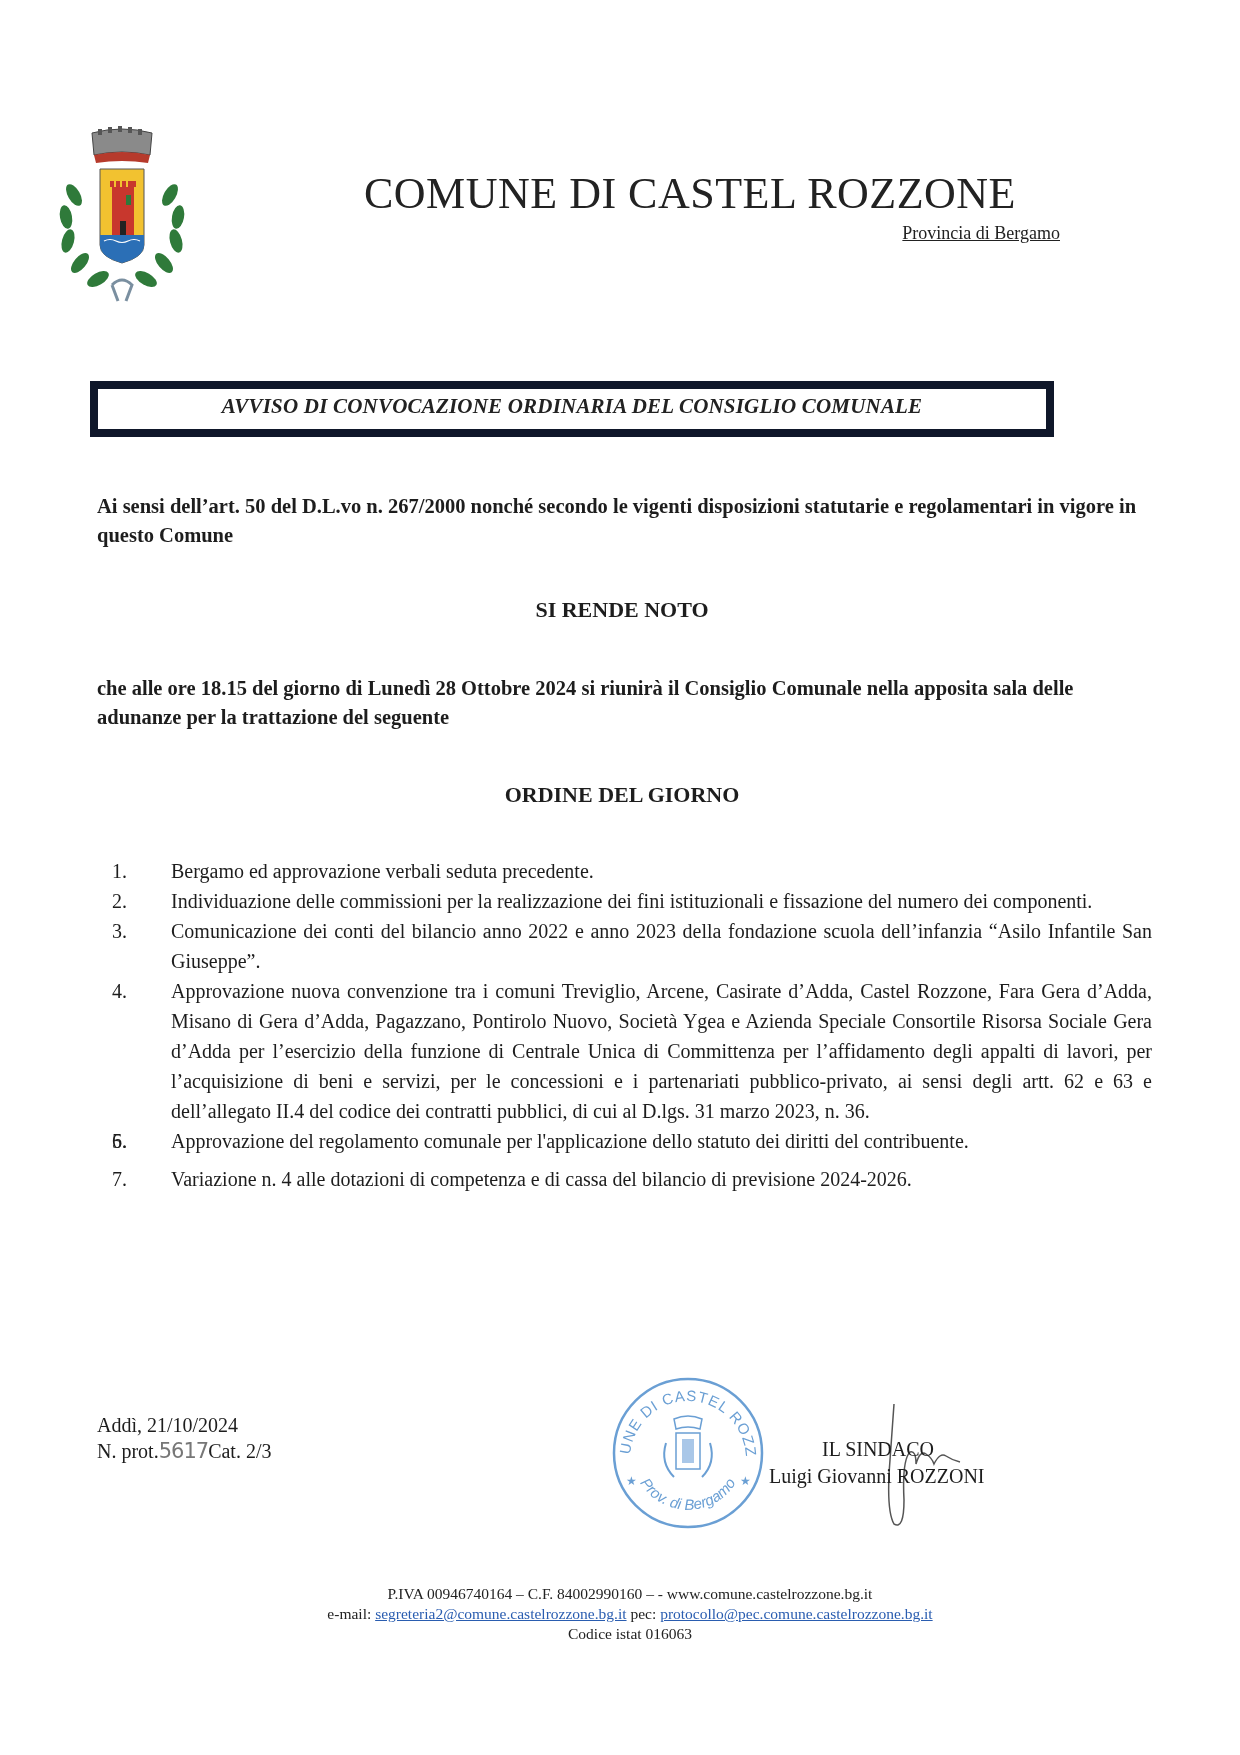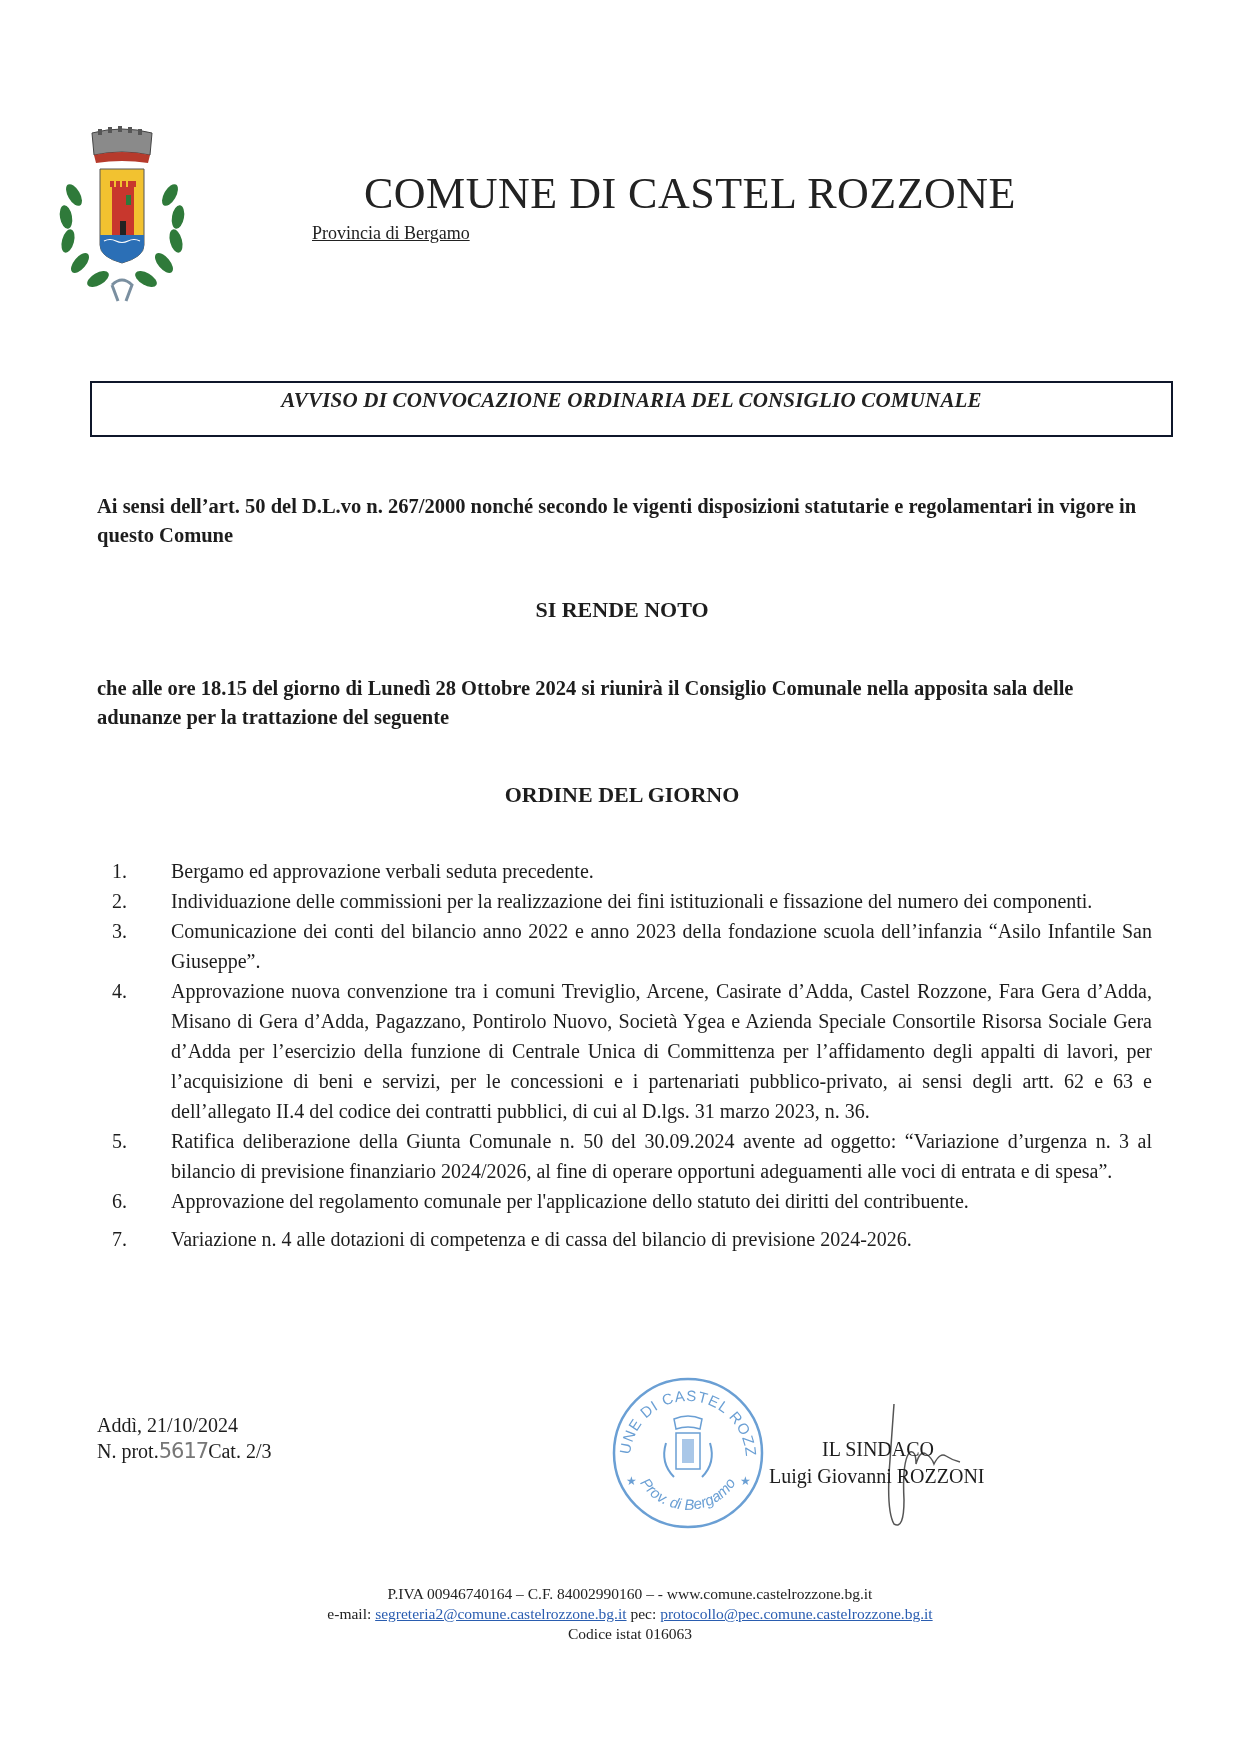--- a/index.html
+++ b/index.html
@@ -4,27 +4,27 @@
 <style>
   html, body { margin: 0; padding: 0; background: #ffffff; }
   body { width: 1240px; height: 1755px; position: relative; overflow: hidden;
          font-family: "Liberation Serif", "DejaVu Serif", serif; color: #1a1a1a; }
   .abs { position: absolute; }
 
   
   .crest { left: 52px; top: 125px; width: 140px; height: 180px; }
   .title { left: 320px; top: 168px; width: 740px; text-align: center;
            font-size: 44px; letter-spacing: 0.5px; color: #222; }
-  .subtitle { left: 312px; top: 223px; width: 740px; text-align: left;
+  .subtitle { left: 320px; top: 223px; width: 740px; text-align: right;
               font-size: 18px; color: #222; }
   .subtitle span { text-decoration: underline; }
 
   
-  .boxhead { left: 90px; top: 381px; width: 1083px; height: 56px;
-             border: 2px solid #0f172a; box-sizing: border-box; }
+  .boxhead { left: 90px; top: 381px; width: 964px; height: 56px;
+             border: 8px solid #0f172a; box-sizing: border-box; }
   .boxhead .txt { position: absolute; top: 5px; left: 0; right: 0; text-align: center;
                   font-size: 21px; font-style: italic; font-weight: bold; color: #222;
                   letter-spacing: 0.2px; }
 
   
   .para { left: 97px; width: 1050px; font-size: 20.5px; font-weight: bold; line-height: 29px;
           color: #1d1d1d; }
   .p1 { top: 492px; }
   .center-bold { left: 97px; width: 1050px; text-align: center; font-weight: bold;
                  font-size: 22px; color: #1d1d1d; }
@@ -113,21 +113,21 @@
 <div class="abs para p1">Ai sensi dell’art. 50 del D.L.vo n. 267/2000 nonché secondo le vigenti disposizioni statutarie e regolamentari in vigore in questo Comune</div>
 <div class="abs center-bold rende">SI RENDE NOTO</div>
 <div class="abs para p2">che alle ore 18.15 del giorno di Lunedì 28 Ottobre 2024 si riunirà il Consiglio Comunale nella apposita sala delle adunanze per la trattazione del seguente</div>
 <div class="abs center-bold odg">ORDINE DEL GIORNO</div>
 
 <ol class="abs agenda">
   <li><span class="num">1.</span><span>Bergamo ed approvazione verbali seduta precedente.</span></li>
   <li><span class="num">2.</span><span>Individuazione delle commissioni per la realizzazione dei fini istituzionali e fissazione del numero dei componenti.</span></li>
   <li><span class="num">3.</span><span>Comunicazione dei conti del bilancio anno 2022 e anno 2023 della fondazione scuola dell’infanzia “Asilo Infantile San Giuseppe”.</span></li>
   <li><span class="num">4.</span><span>Approvazione nuova convenzione tra i comuni Treviglio, Arcene, Casirate d’Adda, Castel Rozzone, Fara Gera d’Adda, Misano di Gera d’Adda, Pagazzano, Pontirolo Nuovo, Società Ygea e Azienda Speciale Consortile Risorsa Sociale Gera d’Adda per l’esercizio della funzione di Centrale Unica di Committenza per l’affidamento degli appalti di lavori, per l’acquisizione di beni e servizi, per le concessioni e i partenariati pubblico-privato, ai sensi degli artt. 62 e 63 e dell’allegato II.4 del codice dei contratti pubblici, di cui al D.lgs. 31 marzo 2023, n. 36.</span></li>
-  <li><span class="num">5.</span><span>Ratifica deliberazione della Giunta Comunale n. 50 del 30.09.2024 avente ad oggetto: “Variazione d’urgenza n. 3 al bilancio di previsione finanziario 2024/2026, al fine di operare opportuni adeguamenti alle voci di entrata e di spesa”.</span></li>
+  <li><span class="num">5.</span></li>
   <li><span class="num">6.</span><span>Approvazione del regolamento comunale per l'applicazione dello statuto dei diritti del contribuente.</span></li>
   <li class="gap"><span class="num">7.</span><span>Variazione n. 4 alle dotazioni di competenza e di cassa del bilancio di previsione 2024-2026.</span></li>
 </ol>
 
 <div class="abs date">
   <div>Addì, 21/10/2024</div>
   <div><span>N. prot.</span><span class="hand">5617</span><span>Cat. 2/3</span></div>
 </div>
 
 <div class="abs stamp">

